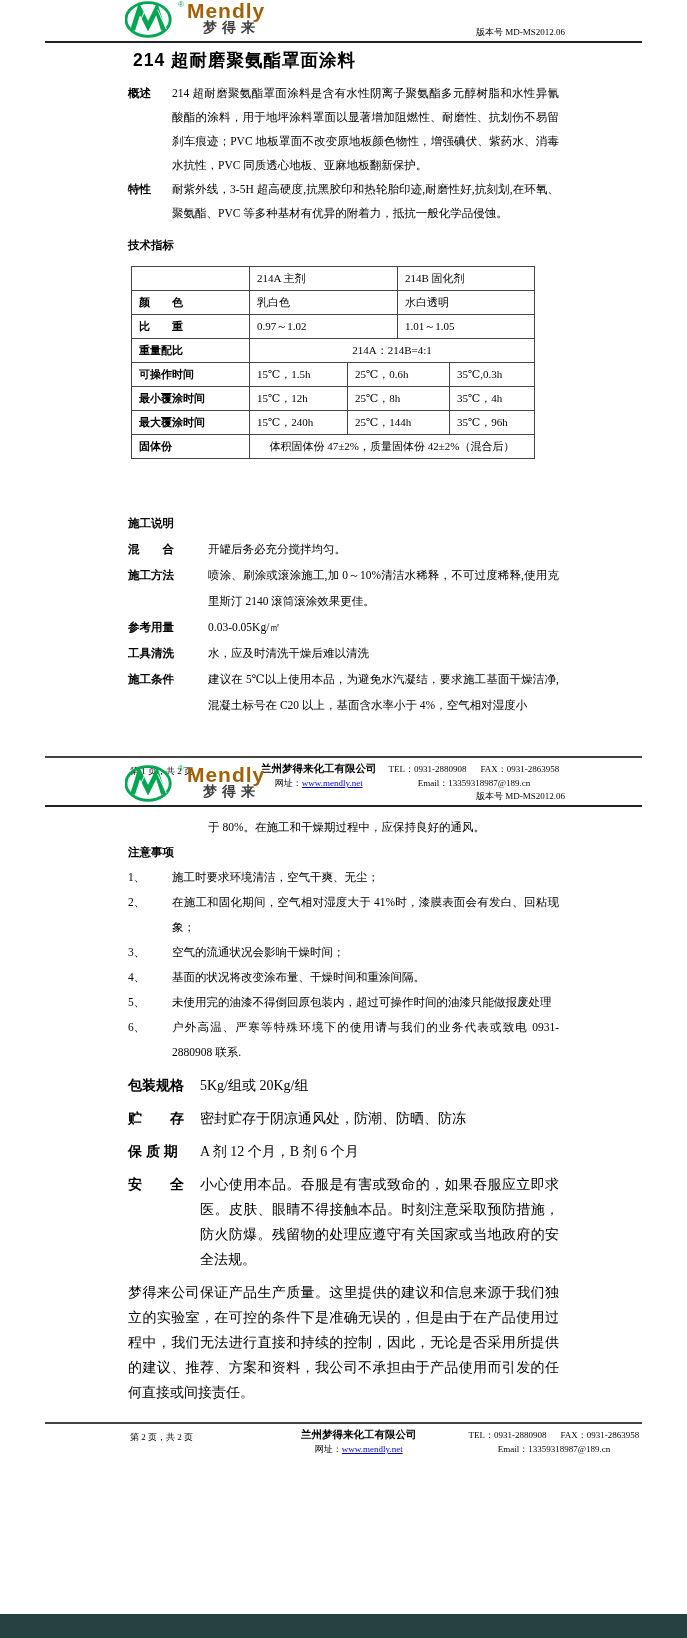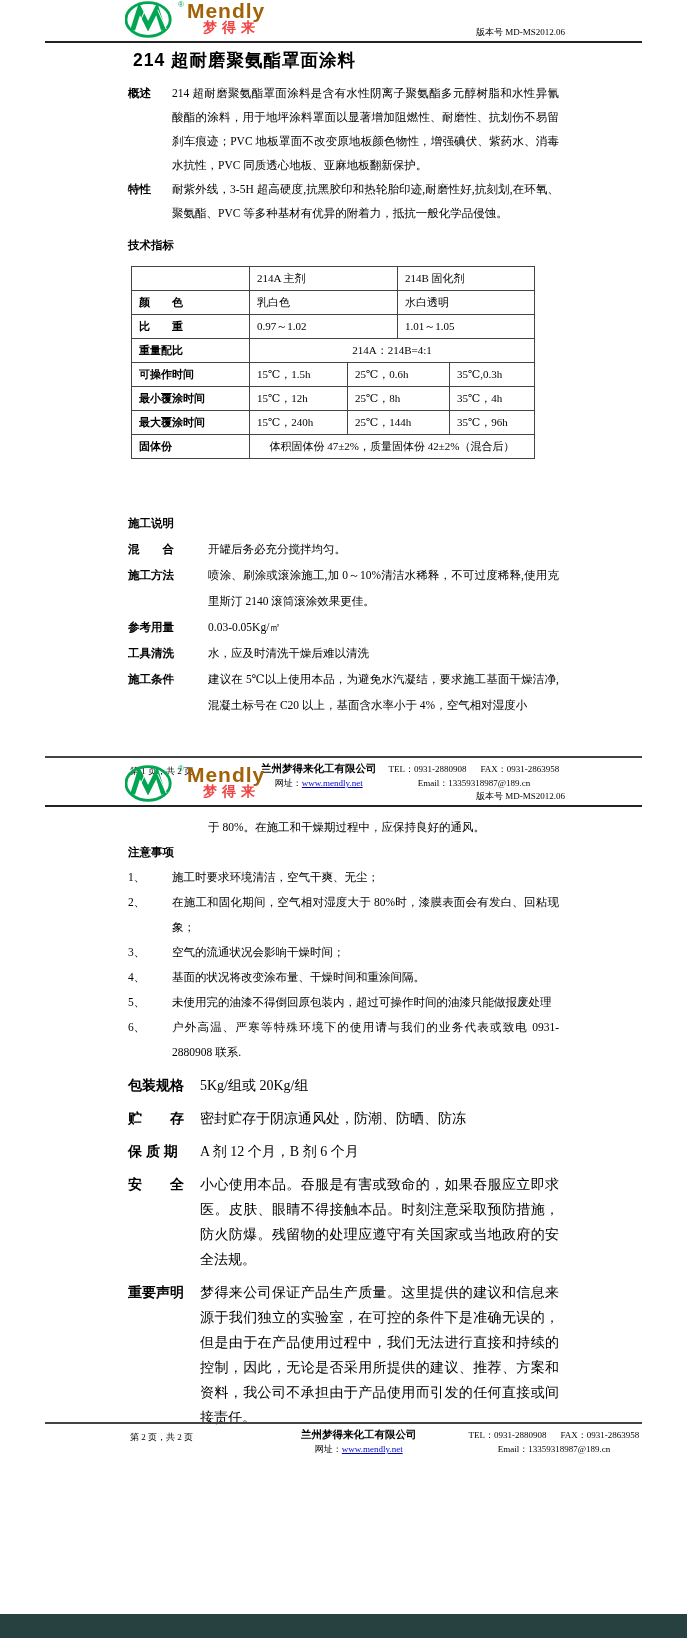--- a/index.html
+++ b/index.html
@@ -15,21 +15,21 @@
 
   
   .doc-header{
     margin:0 45px;border-bottom:2px solid #222;
     display:flex;justify-content:space-between;align-items:flex-end;
     padding:2px 77px 3px 80px;height:36px;box-sizing:content-box;
   }
   .logo{display:flex;align-items:flex-start;gap:3px;}
   .brand-col{line-height:1;}
   .brand{color:#a16207;font-weight:bold;font-size:21px;letter-spacing:1px;line-height:19px;}
-  .brand-cn{color:#ef4444;font-weight:bold;font-size:14px;letter-spacing:5px;line-height:15px;margin-left:16px;}
+  .brand-cn{color:#404040;font-weight:bold;font-size:14px;letter-spacing:5px;line-height:15px;margin-left:16px;}
   .reg{color:#00A651;font-size:8px;vertical-align:top;line-height:8px;}
   .version{font-size:9px;line-height:11px;white-space:nowrap;}
 
   
   .doc-footer{
     position:absolute;left:45px;right:45px;
     border-top:2px solid #444;padding-top:4px;
     display:flex;align-items:flex-start;font-size:9px;
   }
   .f-page{margin-left:85px;width:115px;flex-shrink:0;padding-top:3px;}
@@ -214,21 +214,21 @@
     <div class="cont-line">于 80%。在施工和干燥期过程中，应保持良好的通风。</div>
 
     <div class="sec-heading sans">注意事项</div>
 
     <div class="nrow">
       <span class="nnum">1、</span>
       <span class="jtext">施工时要求环境清洁，空气干爽、无尘；</span>
     </div>
     <div class="nrow">
       <span class="nnum">2、</span>
-      <span class="jtext">在施工和固化期间，空气相对湿度大于 80%时，漆膜表面会有发白、回粘现象；</span>
+      <span class="jtext">在施工和固化期间，空气相对湿度大于 41%时，漆膜表面会有发白、回粘现象；</span>
     </div>
     <div class="nrow">
       <span class="nnum">3、</span>
       <span class="jtext">空气的流通状况会影响干燥时间；</span>
     </div>
     <div class="nrow">
       <span class="nnum">4、</span>
       <span class="jtext">基面的状况将改变涂布量、干燥时间和重涂间隔。</span>
     </div>
     <div class="nrow">
@@ -250,21 +250,20 @@
     </div>
     <div class="irow">
       <span class="ilabel sans">保 质 期</span>
       <span class="jtext">A 剂 12 个月，B 剂 6 个月</span>
     </div>
     <div class="irow">
       <span class="ilabel sans">安　　全</span>
       <span class="jtext">小心使用本品。吞服是有害或致命的，如果吞服应立即求医。皮肤、眼睛不得接触本品。时刻注意采取预防措施，防火防爆。残留物的处理应遵守有关国家或当地政府的安全法规。</span>
     </div>
     <div class="irow">
-      <span class="ilabel sans">重要声明</span>
       <span class="jtext">梦得来公司保证产品生产质量。这里提供的建议和信息来源于我们独立的实验室，在可控的条件下是准确无误的，但是由于在产品使用过程中，我们无法进行直接和持续的控制，因此，无论是否采用所提供的建议、推荐、方案和资料，我公司不承担由于产品使用而引发的任何直接或间接责任。</span>
     </div>
   </div>
 
   <div class="doc-footer" style="top:662px;gap:40px;">
     <div class="f-page">第 2 页，共 2 页</div>
     <div class="f-center">
       <div class="f-company">兰州梦得来化工有限公司</div>
       <div><span>网址：</span><a class="weblink" href="#">www.mendly.net</a></div>
     </div>

